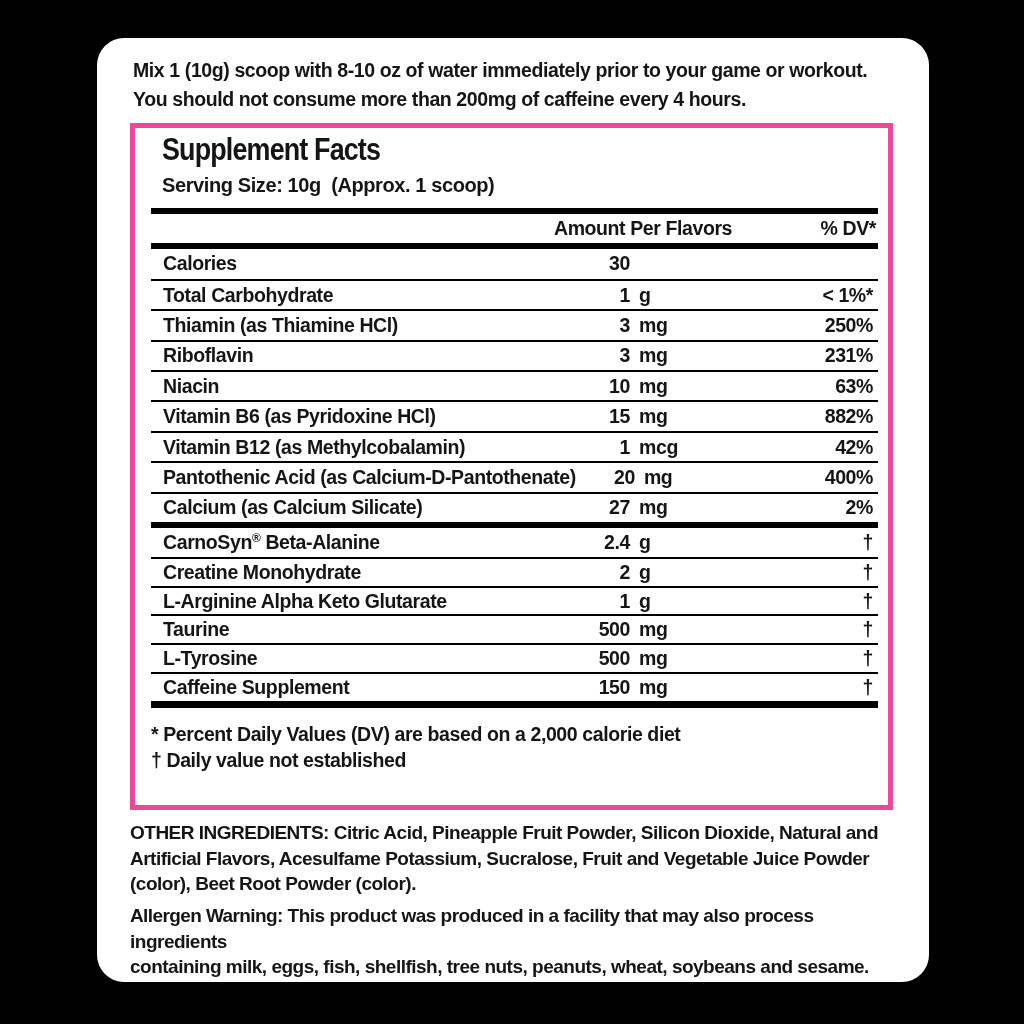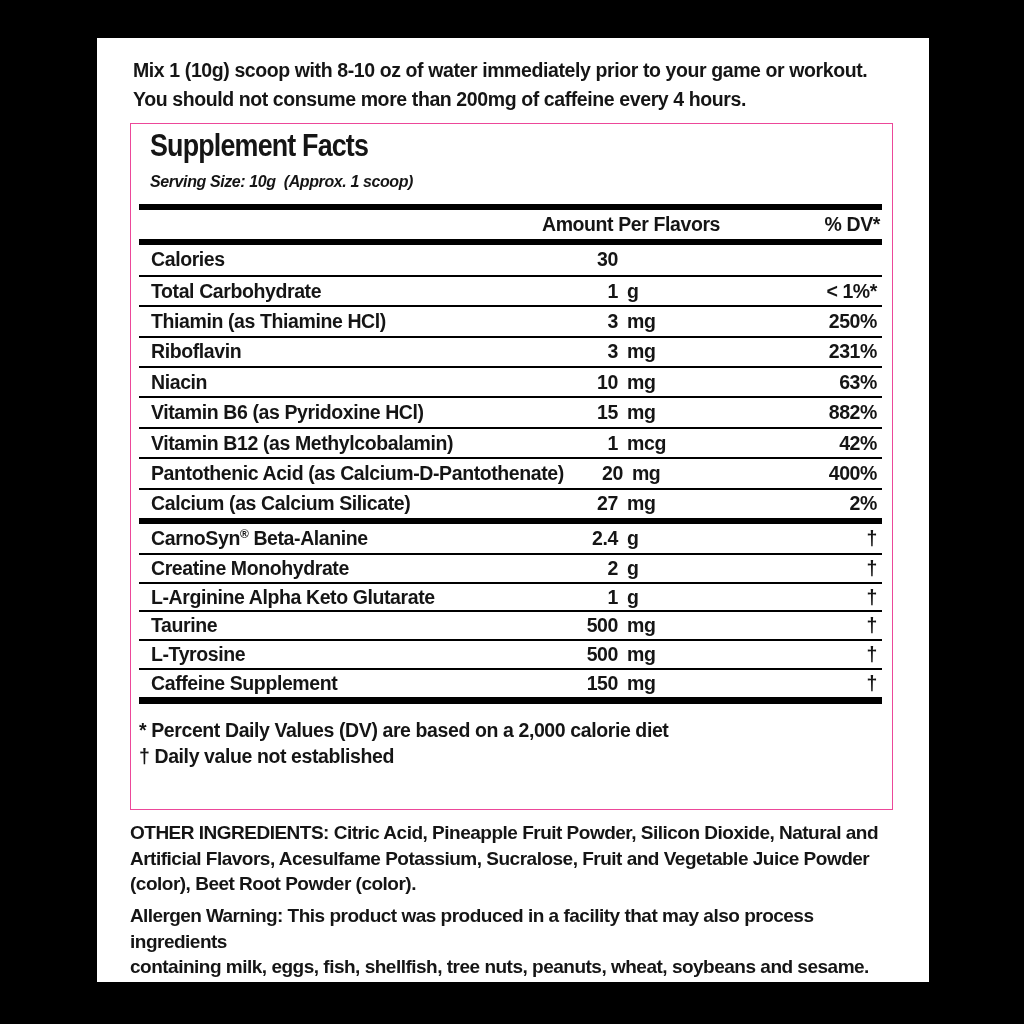--- a/index.html
+++ b/index.html
@@ -7,44 +7,45 @@
   body {
     background:#000;
     font-family:"Liberation Sans", sans-serif;
     color:#151515;
     position:relative;
     overflow:hidden;
   }
   .panel {
     position:absolute; left:97px; top:38px; width:832px; height:944px;
     background:#fff;
+    border-radius:27px;
   }
   .pre { white-space:pre-wrap; }
 
   
   .intro {
     position:absolute; left:36px; top:18px; width:775px;
     font-size:19.5px; line-height:28.5px; letter-spacing:-0.4px; font-weight:600;
   }
   .intro .line { white-space:nowrap; }
 
   
   .facts {
     position:absolute; left:33px; top:85px; width:763px; height:687px;
-    border:1px solid #ec4899; background:#fff;
+    border:5px solid #ec4899; background:#fff;padding-left:8px;
   }
   .sf-title {
     margin:4px 0 0 19px;
     font-size:32px; line-height:34px; font-weight:bold; letter-spacing:-1px;
     transform:scaleX(0.84); transform-origin:left center;
     white-space:nowrap;
   }
   .serving {
     margin:6px 0 0 19px;
-    font-size:16px; line-height:27.5px; letter-spacing:-0.4px; font-weight:600;font-style:italic;
+    font-size:20px; line-height:27.5px; letter-spacing:-0.4px; font-weight:600;
   }
   .tablewrap { margin:8px 10px 0 8px; }
   .bar  { height:6px; background:#000; }
   .bar7 { height:7px; background:#000; }
 
   .hdr-row { position:relative; height:29px; font-weight:bold; font-size:19.5px; letter-spacing:-0.4px; }
   .hdr-amount { position:absolute; left:392px; width:200px; top:3px; text-align:center; }
   .hdr-dv { position:absolute; right:2px; top:3px; text-align:left; }
 
   .rows { width:100%; }

